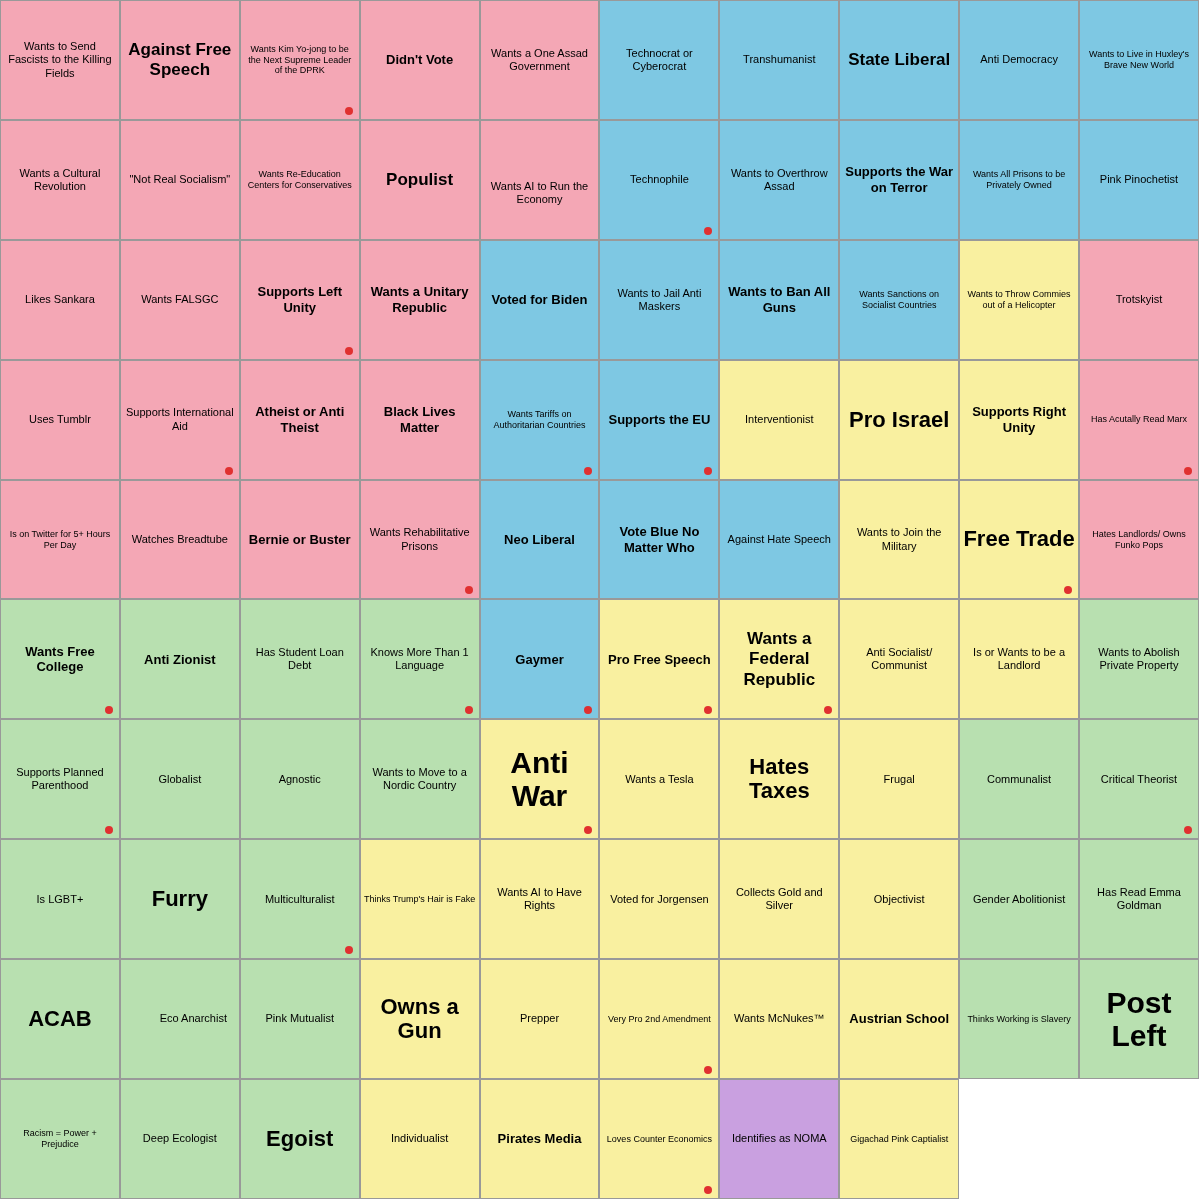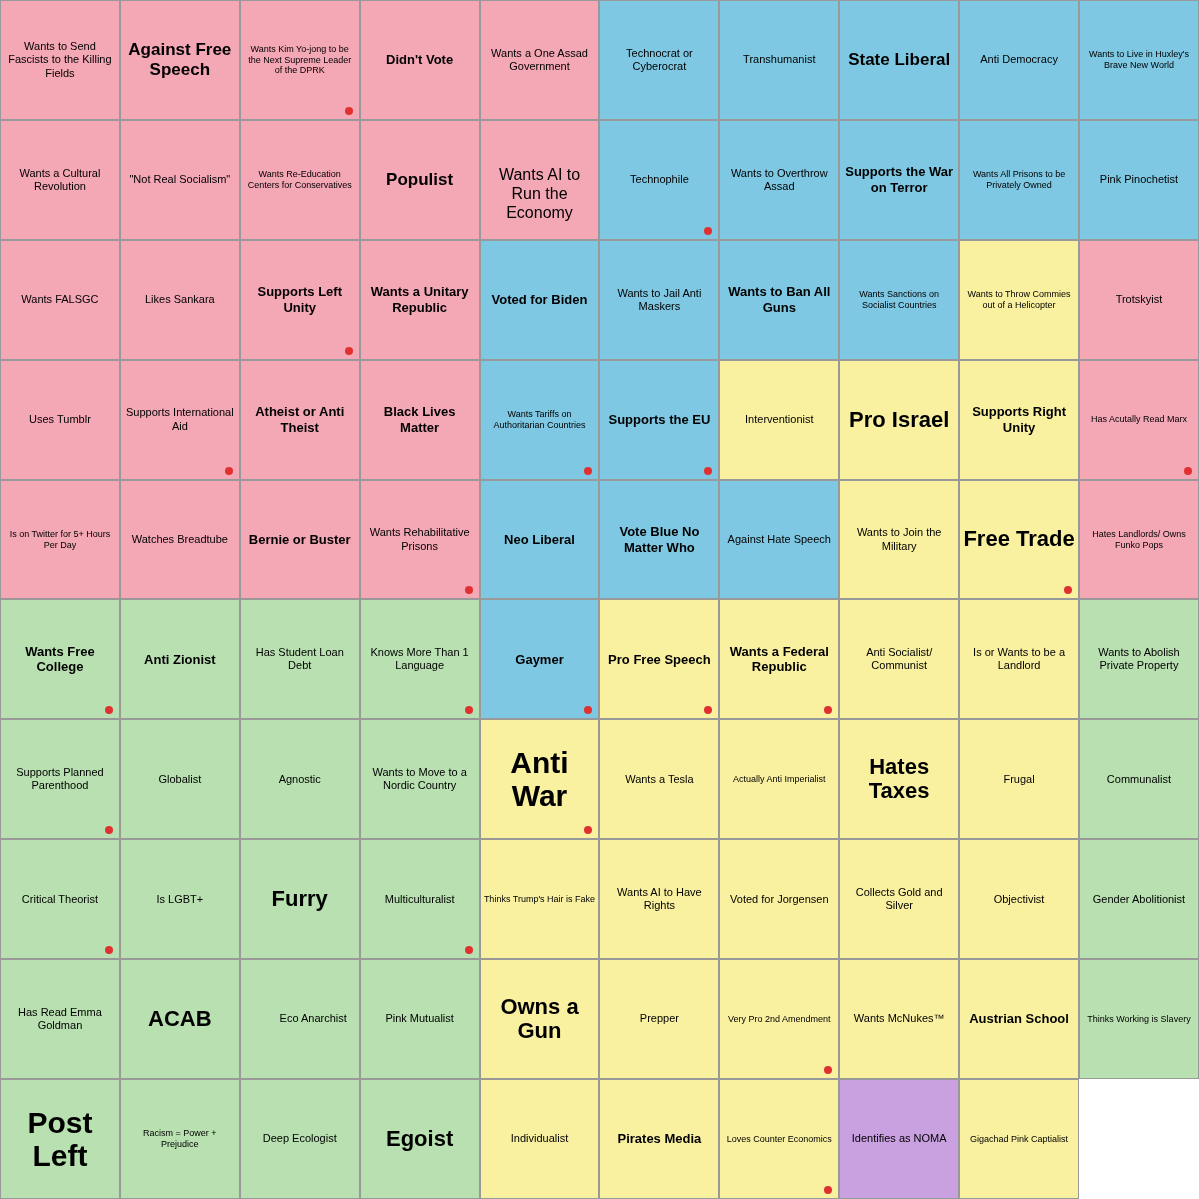--- a/index.html
+++ b/index.html
@@ -80,45 +80,45 @@
     <div class="cell pink">
       <span style="font-size: 11px; line-height: 1.2;">"Not Real Socialism"</span>
     </div>
     <div class="cell pink">
       <span style="font-size: 9px; line-height: 1.2;">Wants Re-Education Centers for Conservatives</span>
     </div>
     <div class="cell pink">
       <span style="font-size: 17px; font-weight: bold; line-height: 1.2;">Populist</span>
     </div>
     <div class="cell pink">
-      <span style="font-size: 16px; line-height: 1.2; margin-top: 27px;">Wants AI to Run the Economy</span>
+      <span style="font-size: 11px; line-height: 1.2; margin-top: 27px;">Wants AI to Run the Economy</span>
     </div>
     <div class="cell blue">
       <span style="font-size: 11px; line-height: 1.2;">Technophile</span>
       <div class="dot"></div>
     </div>
     <div class="cell blue">
       <span style="font-size: 11px; line-height: 1.2;">Wants to Overthrow Assad</span>
     </div>
     <div class="cell blue">
       <span style="font-size: 13px; font-weight: bold; line-height: 1.2;">Supports the War on Terror</span>
     </div>
     <div class="cell blue">
       <span style="font-size: 9px; line-height: 1.2;">Wants All Prisons to be Privately Owned</span>
     </div>
     <div class="cell blue">
       <span style="font-size: 11px; line-height: 1.2;">Pink Pinochetist</span>
     </div>
     <div class="cell pink">
+      <span style="font-size: 11px; line-height: 1.2;">Likes Sankara</span>
+    </div>
+    <div class="cell pink">
       <span style="font-size: 11px; line-height: 1.2;">Wants FALSGC</span>
     </div>
     <div class="cell pink">
-      <span style="font-size: 11px; line-height: 1.2;">Likes Sankara</span>
-    </div>
-    <div class="cell pink">
       <span style="font-size: 13px; font-weight: bold; line-height: 1.2;">Supports Left Unity</span>
       <div class="dot"></div>
     </div>
     <div class="cell pink">
       <span style="font-size: 13px; font-weight: bold; line-height: 1.2;">Wants a Unitary Republic</span>
     </div>
     <div class="cell blue">
       <span style="font-size: 13px; font-weight: bold; line-height: 1.2;">Voted for Biden</span>
     </div>
     <div class="cell blue">
@@ -218,21 +218,21 @@
     </div>
     <div class="cell blue">
       <span style="font-size: 13px; font-weight: bold; line-height: 1.2;">Gaymer</span>
       <div class="dot"></div>
     </div>
     <div class="cell yellow">
       <span style="font-size: 13px; font-weight: bold; line-height: 1.2;">Pro Free Speech</span>
       <div class="dot"></div>
     </div>
     <div class="cell yellow">
-      <span style="font-size: 13px; font-weight: bold; line-height: 1.2;">Wants a Federal Republic</span>
+      <span style="font-size: 17px; font-weight: bold; line-height: 1.2;">Wants a Federal Republic</span>
       <div class="dot"></div>
     </div>
     <div class="cell yellow">
       <span style="font-size: 11px; line-height: 1.2;">Anti Socialist/ Communist</span>
     </div>
     <div class="cell yellow">
       <span style="font-size: 11px; line-height: 1.2;">Is or Wants to be a Landlord</span>
     </div>
     <div class="cell green">
       <span style="font-size: 11px; line-height: 1.2;">Wants to Abolish Private Property</span>
@@ -249,23 +249,20 @@
     </div>
     <div class="cell green">
       <span style="font-size: 11px; line-height: 1.2;">Wants to Move to a Nordic Country</span>
     </div>
     <div class="cell yellow">
       <span style="font-size: 30px; font-weight: bold; line-height: 1.1;">Anti War</span>
       <div class="dot"></div>
     </div>
     <div class="cell yellow">
       <span style="font-size: 11px; line-height: 1.2;">Wants a Tesla</span>
-    </div>
-    <div class="cell yellow">
-      <span style="font-size: 9px; line-height: 1.2;">Actually Anti Imperialist</span>
     </div>
     <div class="cell yellow">
       <span style="font-size: 22px; font-weight: bold; line-height: 1.1;">Hates Taxes</span>
     </div>
     <div class="cell yellow">
       <span style="font-size: 11px; line-height: 1.2;">Frugal</span>
     </div>
     <div class="cell green">
       <span style="font-size: 11px; line-height: 1.2;">Communalist</span>
     </div>

